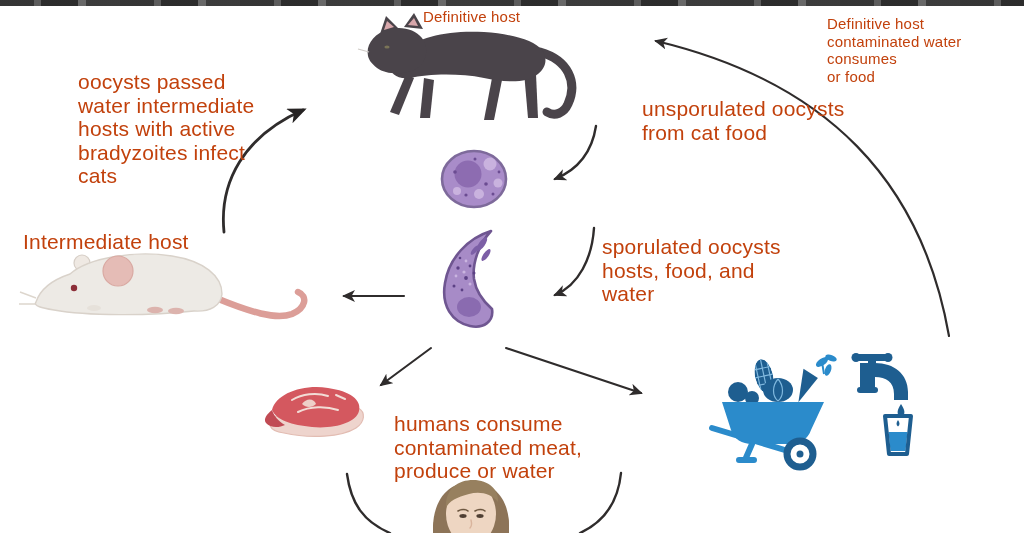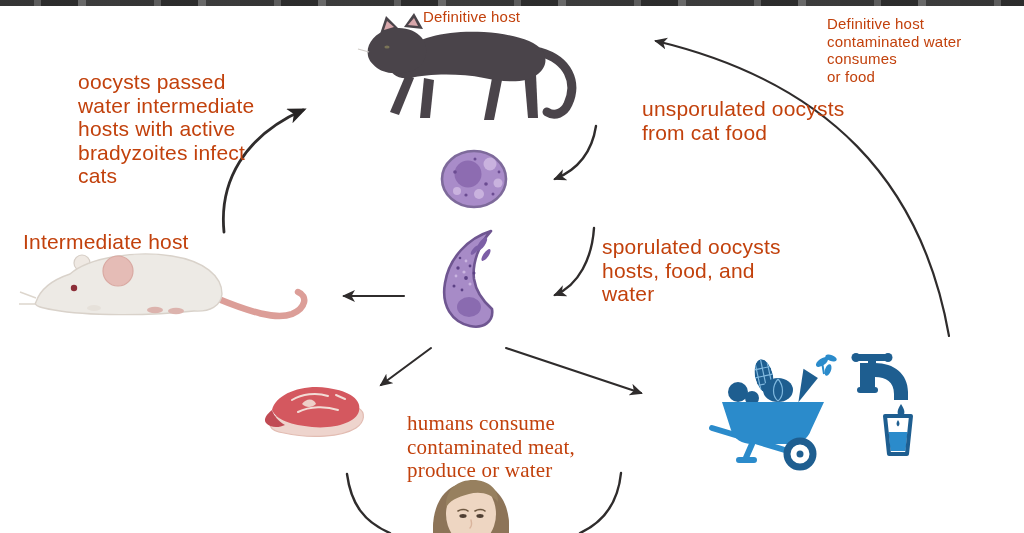--- a/index.html
+++ b/index.html
@@ -219,19 +219,19 @@
   <div class="lbl fs17" style="left:602px;top:203px;margin-top:32px;">
     <div>sporulated oocysts</div>
     <div>hosts, food, and</div>
     <div>water</div>
   </div>
 
   <div class="lbl fs17" style="left:23px;top:218px;margin-top:12px;">
     <div>Intermediate host</div>
   </div>
 
-  <div class="lbl fs17" style="left:407px;top:412px;font-family:Liberation Serif, serif;">
+  <div class="lbl fs17" style="left:394px;top:412px;">
     <div>humans consume</div>
     <div>contaminated meat,</div>
     <div>produce or water</div>
   </div>
 
 </div>
 
 </body></html>

